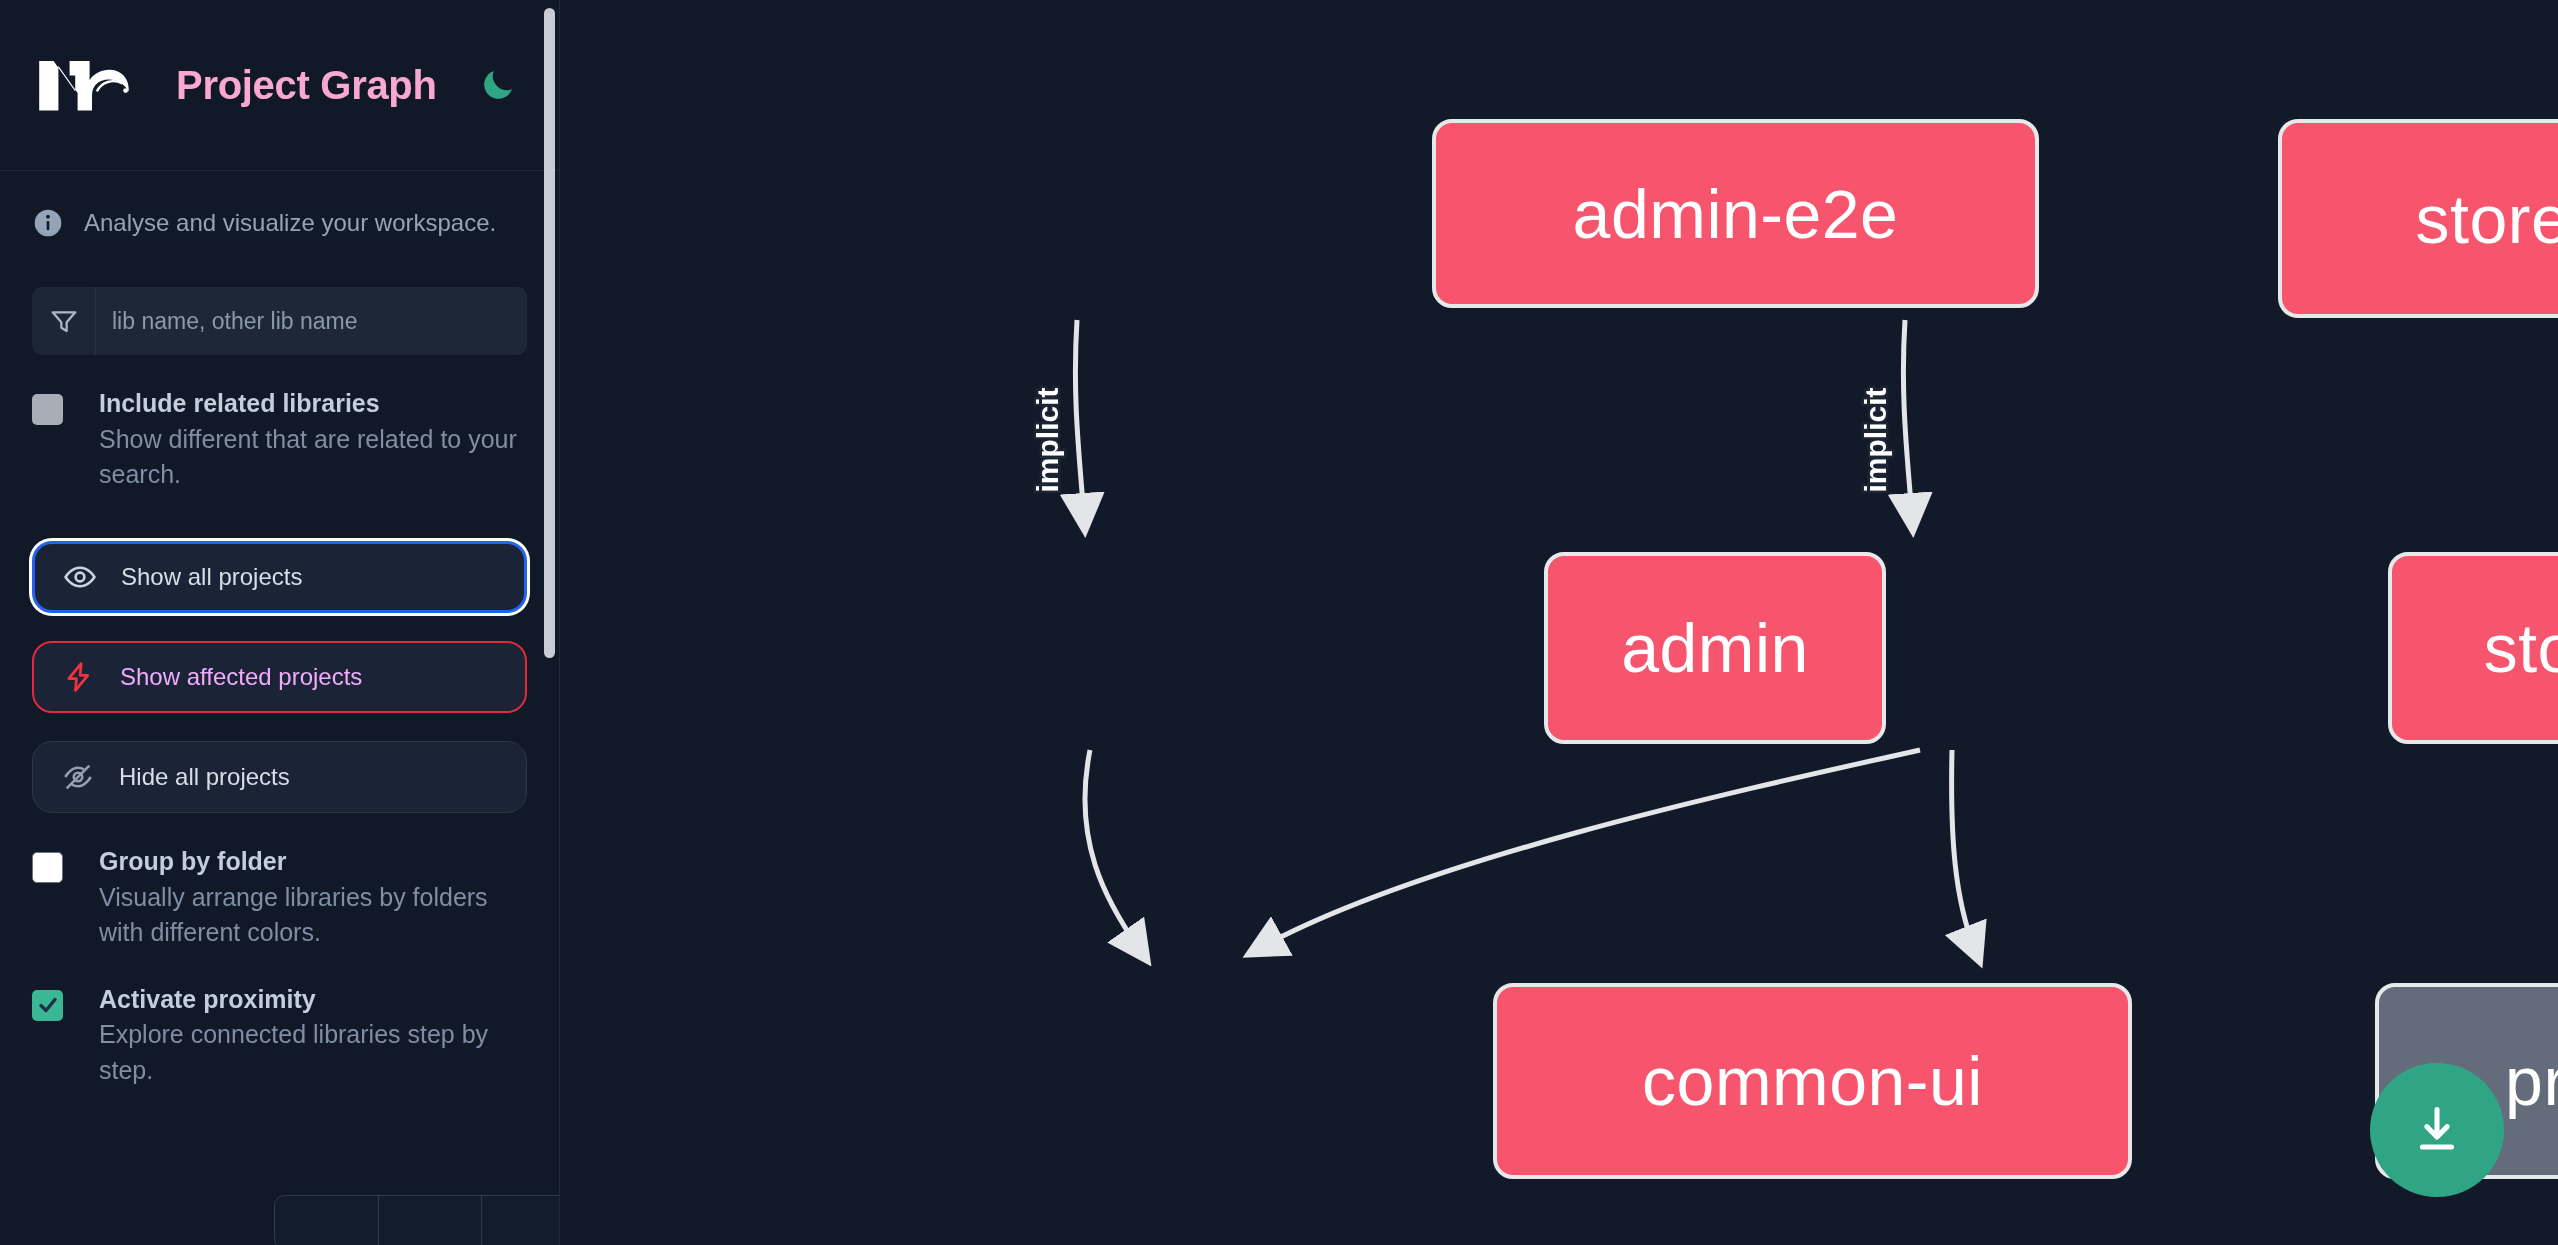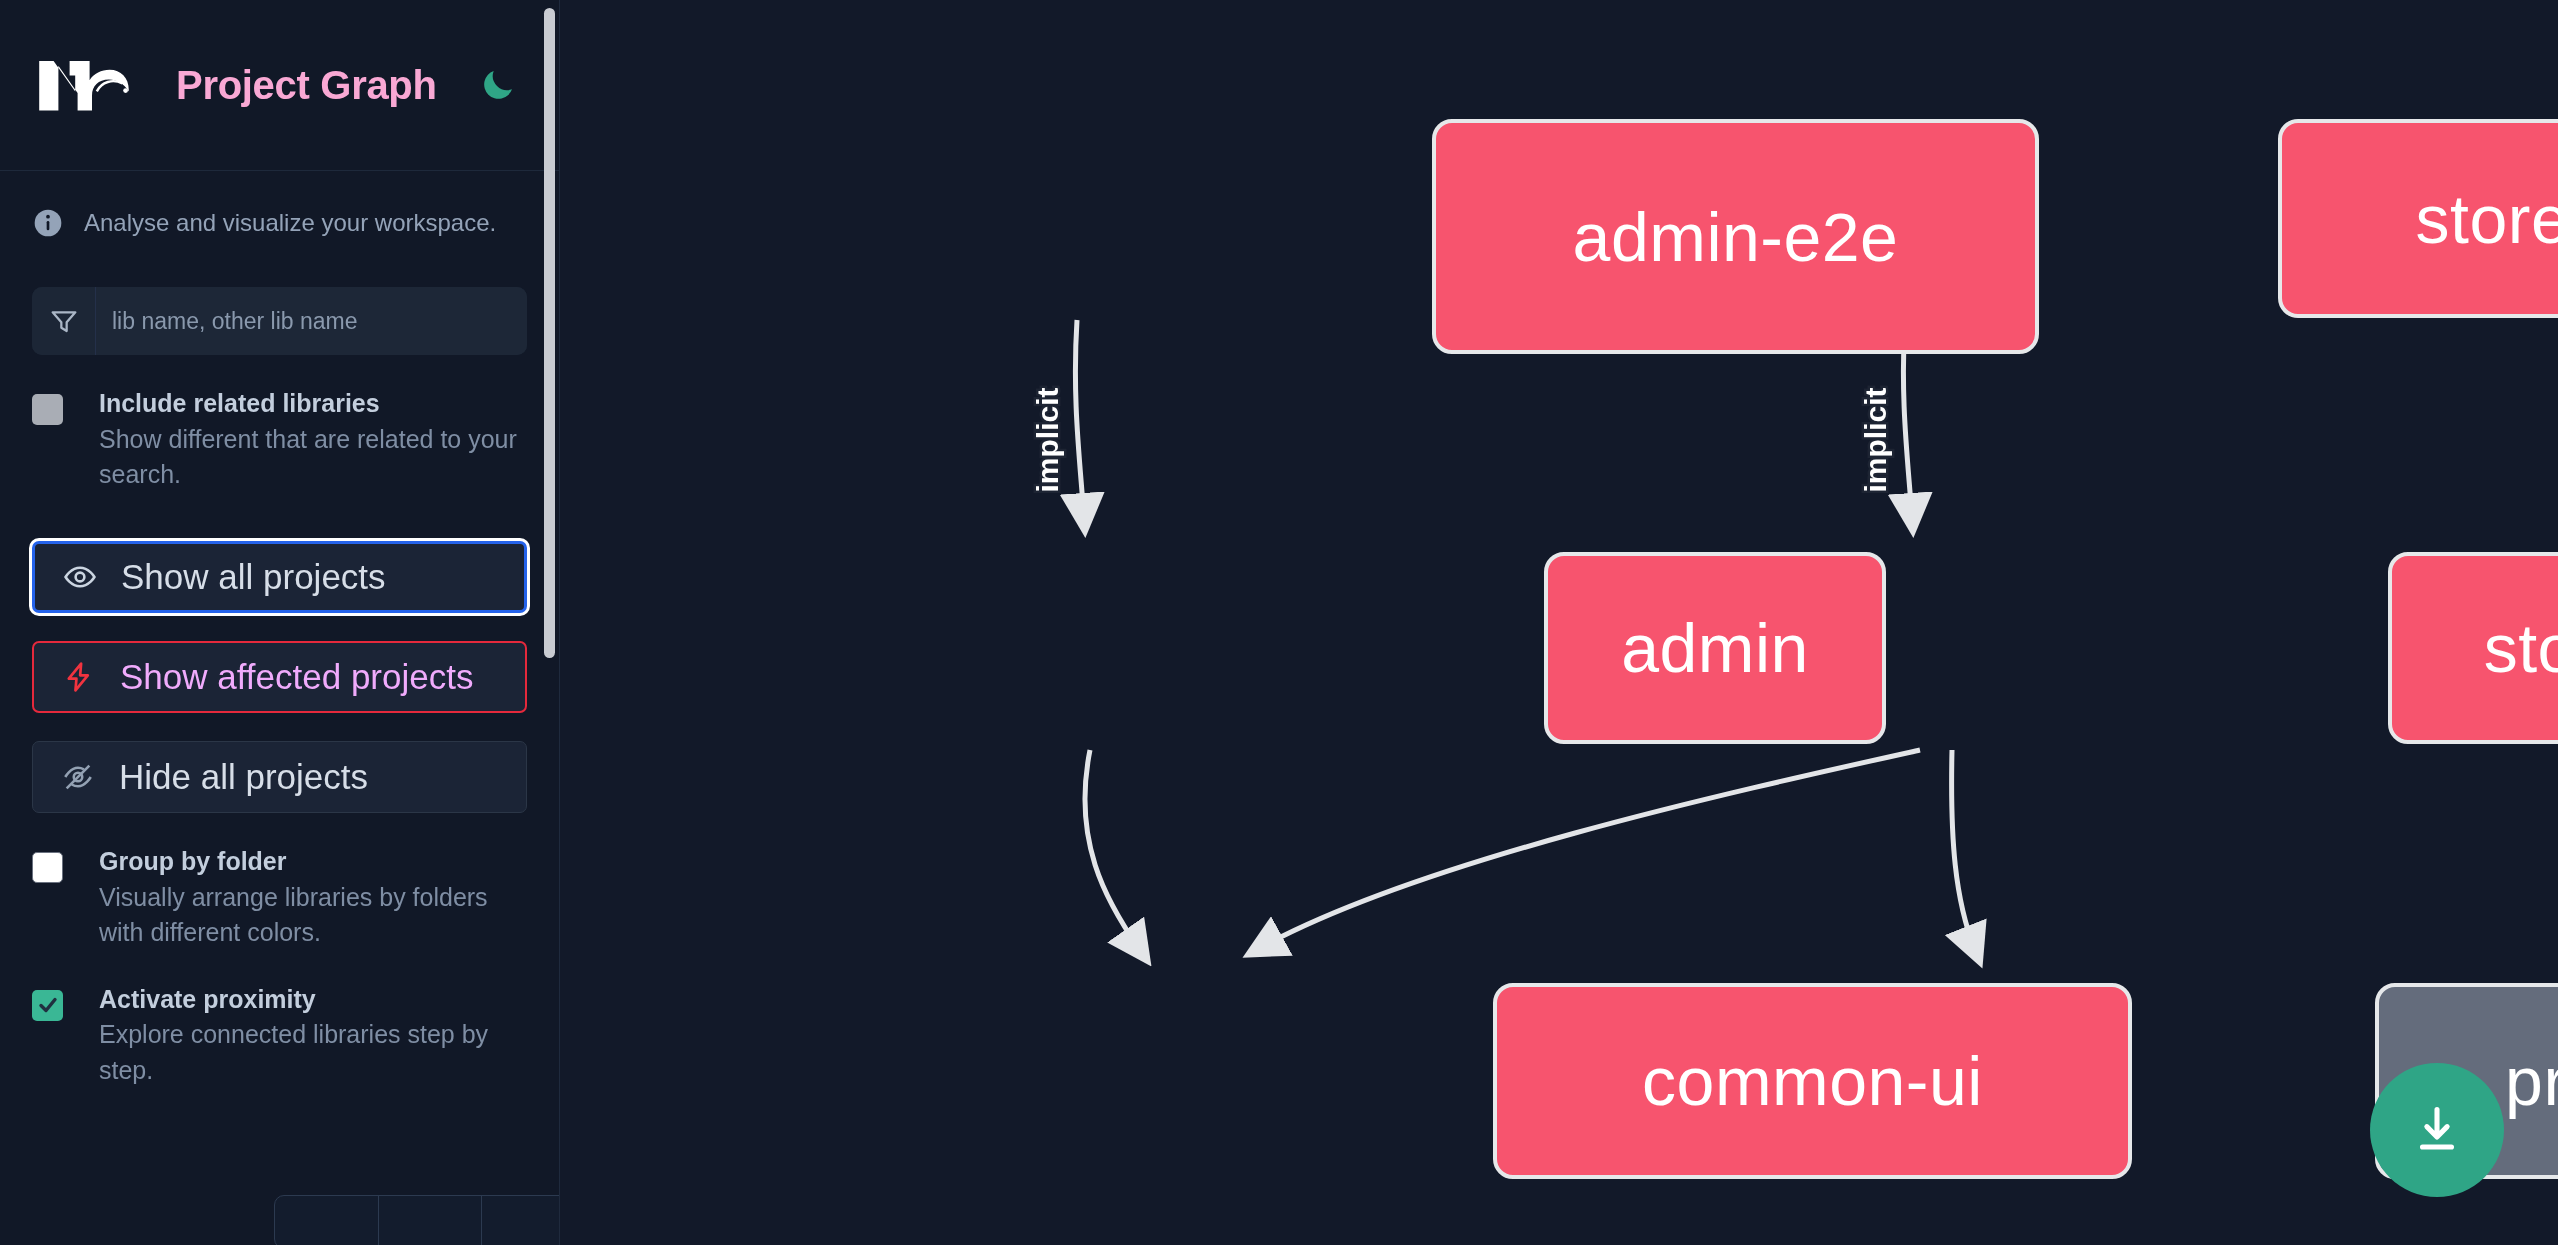--- a/index.html
+++ b/index.html
@@ -88,23 +88,23 @@
   .opt-body { flex: 1 1 auto; }
   .opt-label { font-size: 25px; font-weight: 700; color: #c3cedd; line-height: 1.15; }
   .opt-desc { font-size: 25px; color: #7f8ea4; line-height: 1.42; margin-top: 4px; }
 
   .btn-stack { padding: 0 32px; margin-top: 48px; }
   .gbtn {
     height: 72px; width: 100%;
     display: flex; align-items: center; gap: 24px;
     padding: 0 28px;
     background: #1b2436;
-    border-radius: 7px;
+    border-radius: 20px;
     border: 1px solid #2b3647;
-    font-size: 35px;
+    font-size: 24px;
     color: #d7dee8;
     cursor: pointer;
     margin-bottom: 28px;
   }
   .gbtn.focused {
     border: 3px solid #2563eb;
     box-shadow: 0 0 0 3px #ffffff;
   }
   .gbtn.danger { border: 2px solid #e5293c; color: #f0abfc; }
   .gbtn svg { flex: 0 0 auto; }
@@ -298,21 +298,21 @@
       <path class="edge-path" marker-end="url(#arw)" d="M 1345 320 C 1340 400 1348 460 1352 518"></path>
       <text class="edge-label" transform="translate(1326,440) rotate(-90)" text-anchor="middle">implicit</text>
 
       <path class="edge-path" marker-end="url(#arw)" d="M 530 750 C 512 840 545 900 580 950"></path>
 
       <path class="edge-path" marker-end="url(#arw)" d="M 1360 750 C 1180 790 860 860 700 948"></path>
 
       <path class="edge-path" marker-end="url(#arw)" d="M 1392 750 C 1390 840 1395 900 1415 950"></path>
     </svg>
 
-    <div class="node app" style="left:872px;  top:119px;  width:607px; height:235px;">
+    <div class="node app" style="left:872px;  top:119px;  width:607px; height:189px;">
       <span>admin-e2e</span>
     </div>
 
     <div class="node app" style="left:1718px; top:119px;  width:567px; height:199px;">
       <span>store-e2e</span>
     </div>
 
     <div class="node app" style="left:984px;  top:552px;  width:342px; height:192px;">
       <span>admin</span>
     </div>

